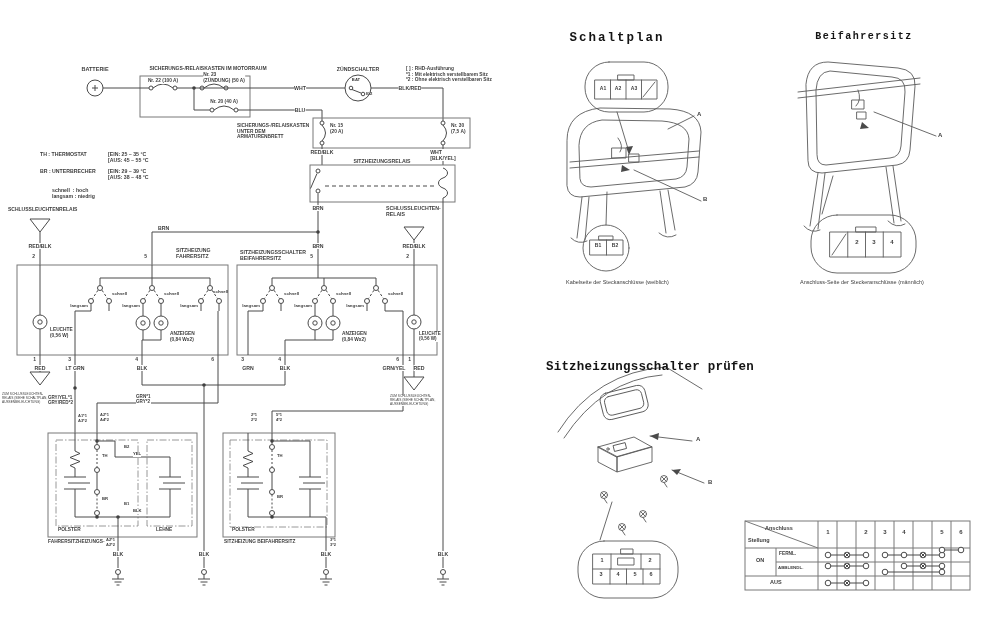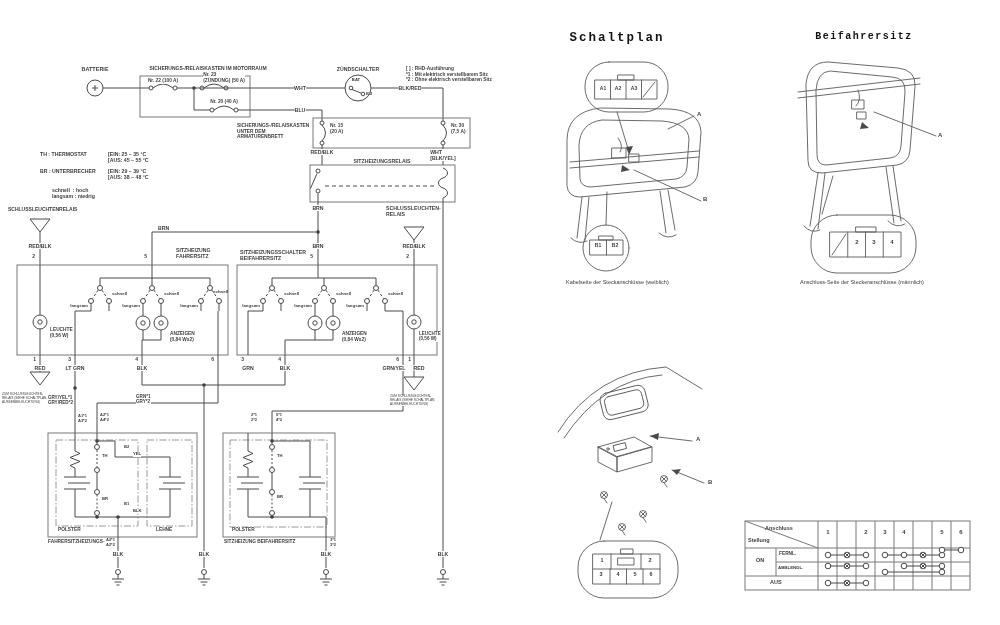--- a/index.html
+++ b/index.html
@@ -574,16 +574,17 @@
       <div class="lbl" style="left: 828px; top: 529px; font-size: 6px; transform: translateX(-50%); background: none;">1</div>
       <div class="lbl" style="left: 866px; top: 529px; font-size: 6px; transform: translateX(-50%); background: none;">2</div>
       <div class="lbl" style="left: 885px; top: 529px; font-size: 6px; transform: translateX(-50%); background: none;">3</div>
       <div class="lbl" style="left: 904px; top: 529px; font-size: 6px; transform: translateX(-50%); background: none;">4</div>
       <div class="lbl" style="left: 942px; top: 529px; font-size: 6px; transform: translateX(-50%); background: none;">5</div>
       <div class="lbl" style="left: 961px; top: 529px; font-size: 6px; transform: translateX(-50%); background: none;">6</div>
     </div>
 
 <div class="t h-fahrersitz">Schaltplan</div>
 <div class="t h-beifahrersitz">Beifahrersitz</div>
+<div class="t h-pruefen">Sitzheizungsschalter prüfen</div>
 <div class="cap cap-left">Kabelseite der Steckanschlüsse (weiblich)</div>
 <div class="cap cap-right">Anschluss-Seite der Steckeranschlüsse (männlich)</div>
 
 </div>
 
 </body></html>

